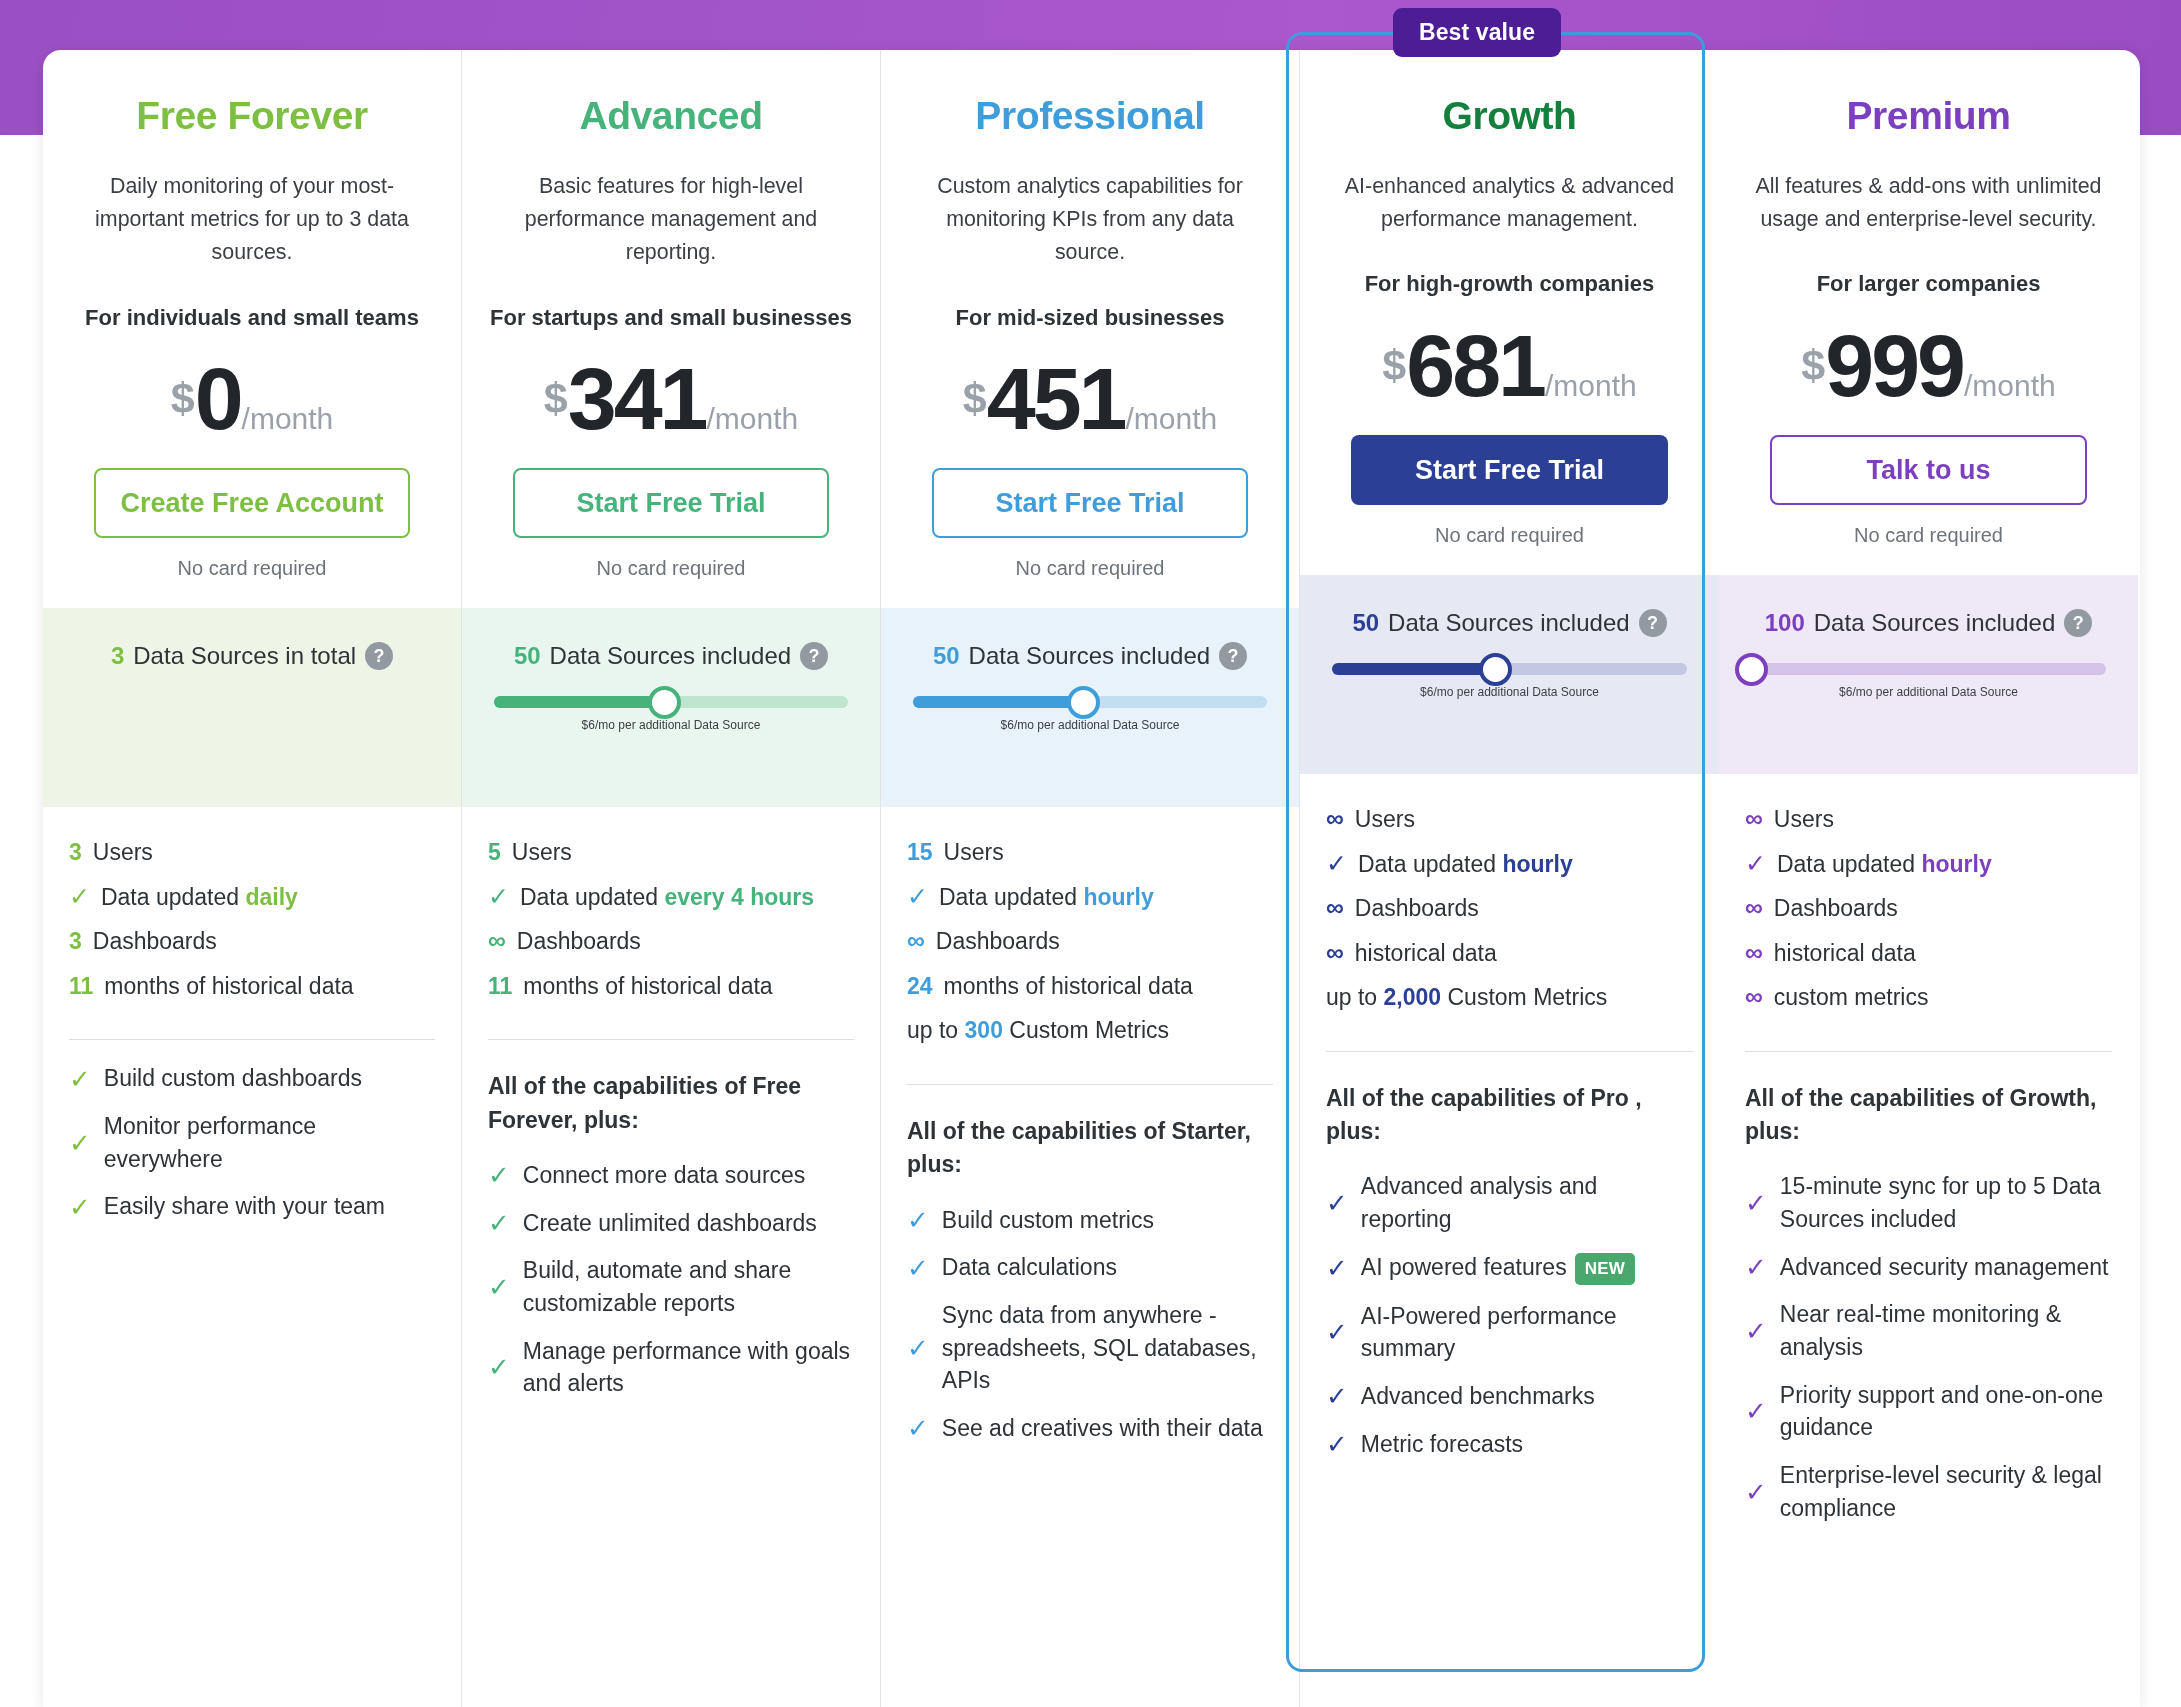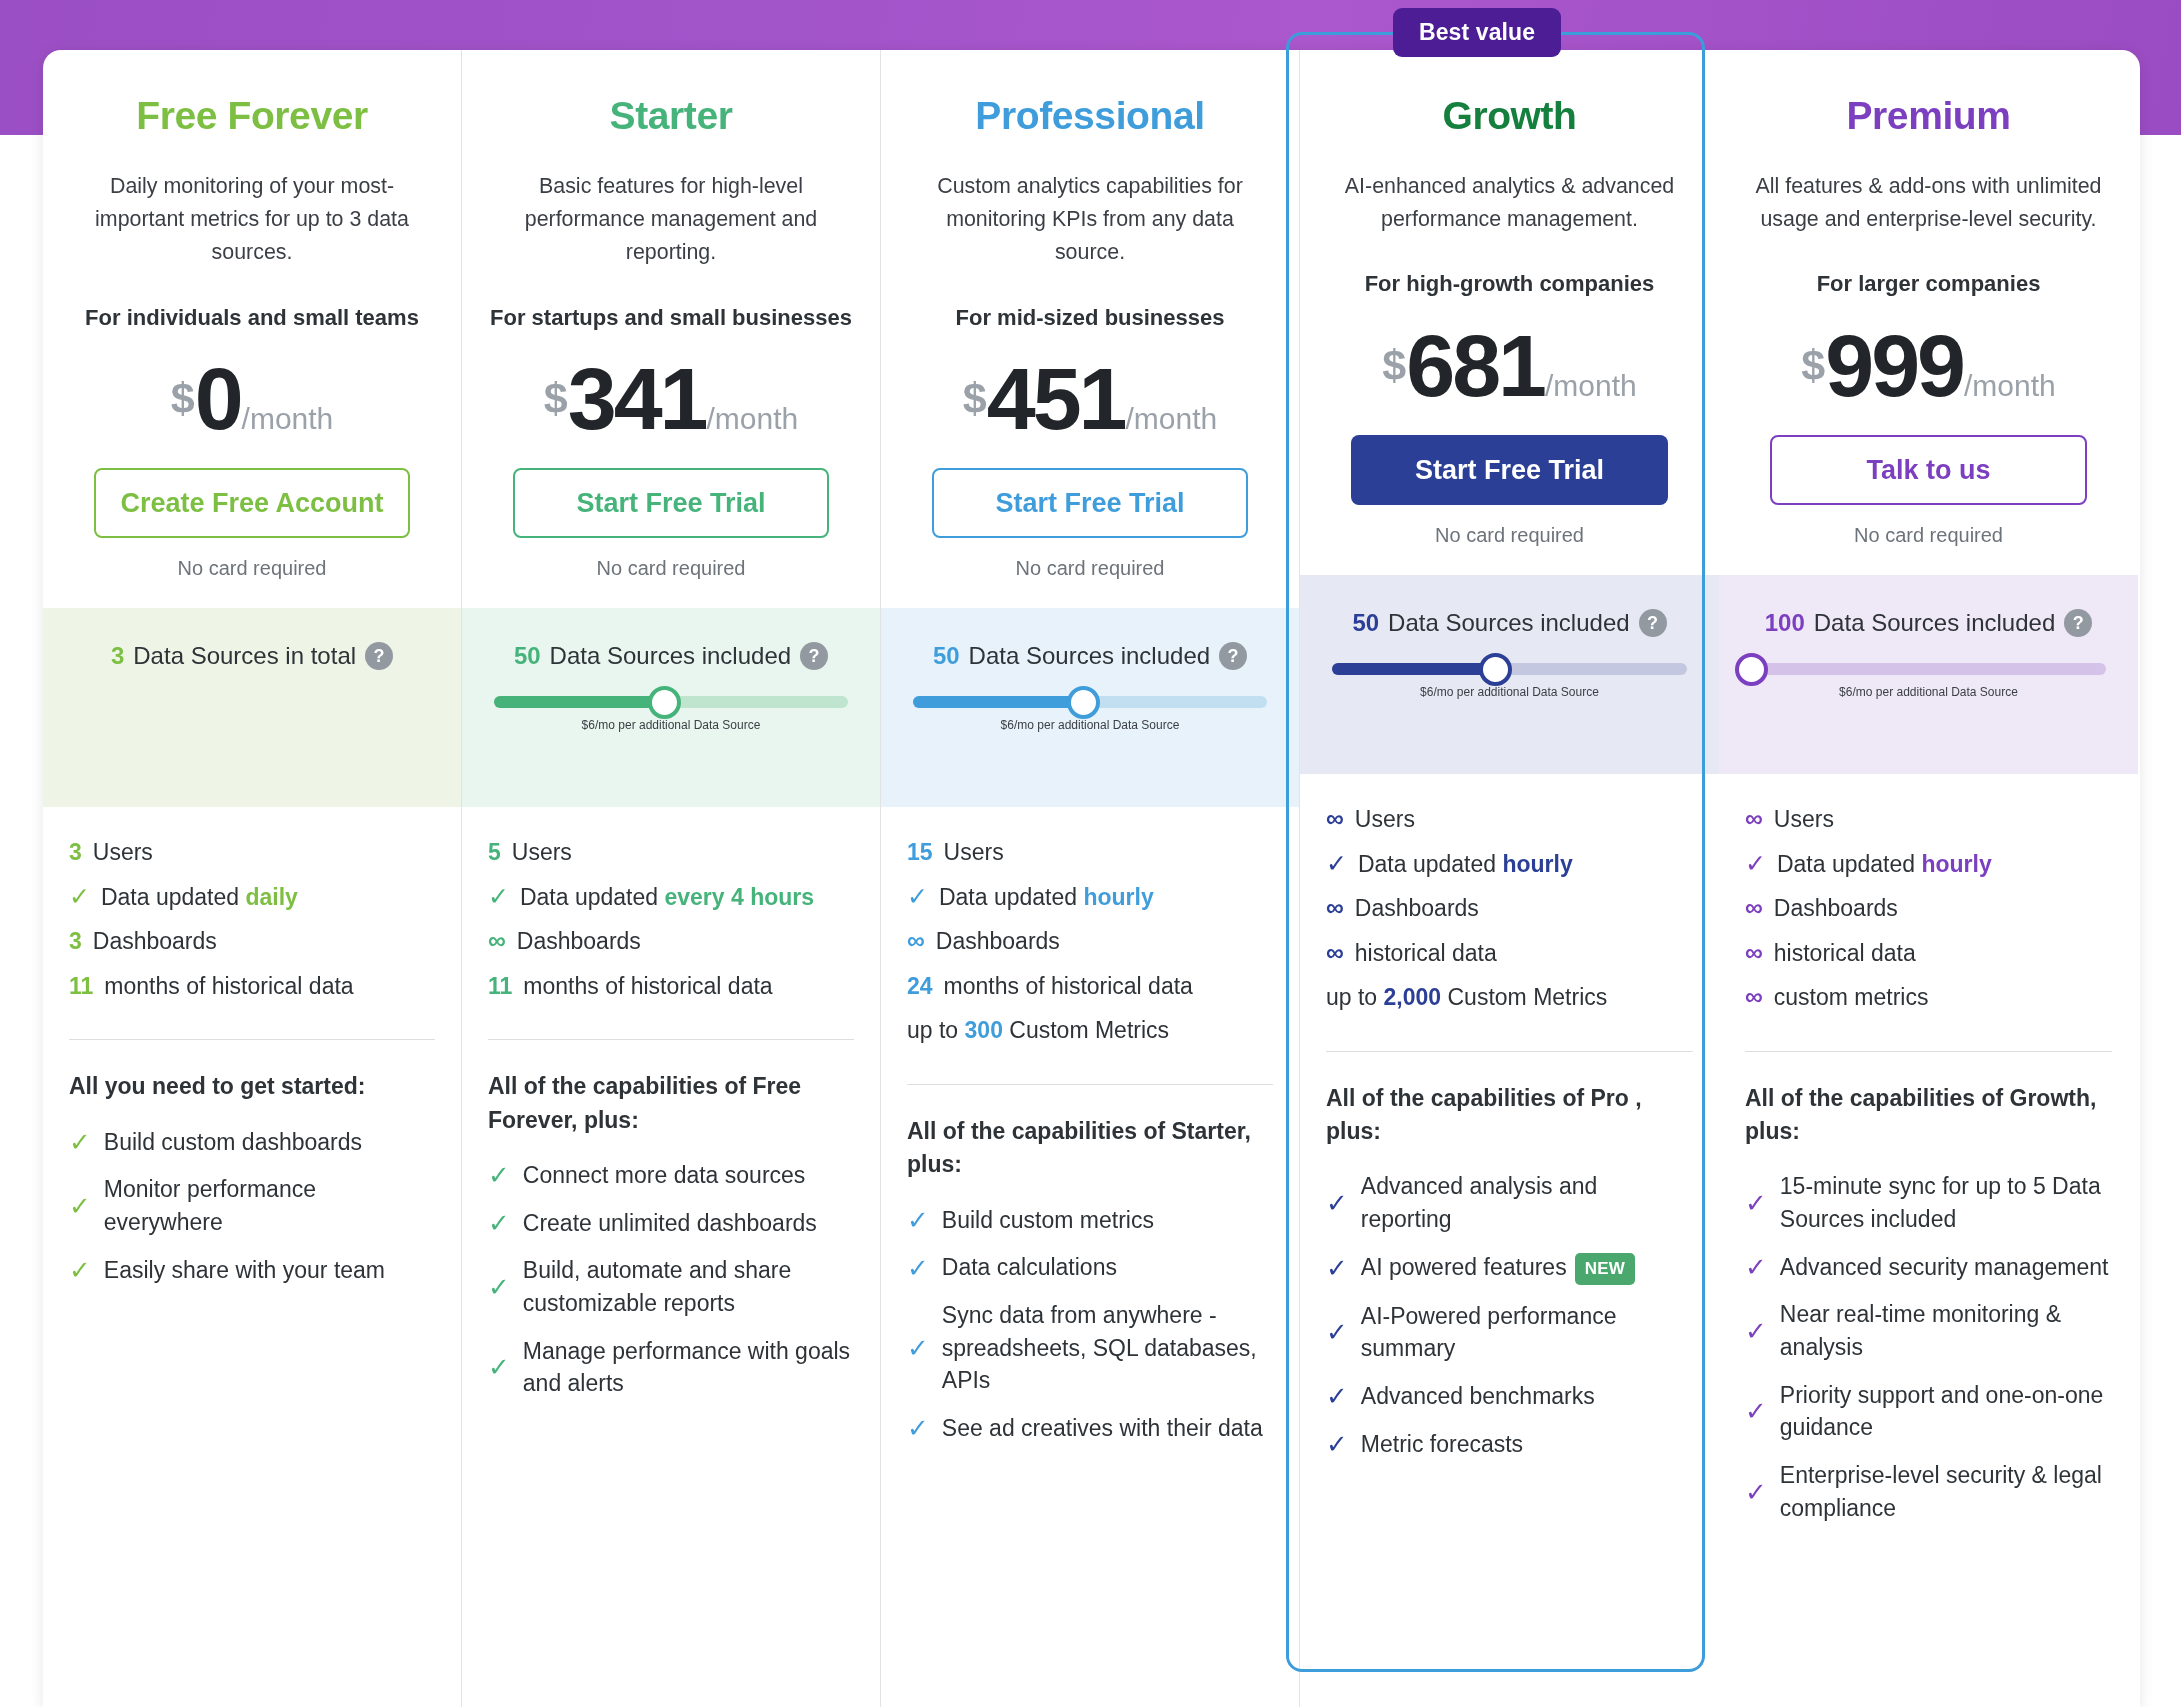--- a/index.html
+++ b/index.html
@@ -231,40 +231,39 @@
           <div class="spec">
             <span class="lead" style="color: rgb(125, 191, 66);">3</span>
             <span>Dashboards</span>
           </div>
           <div class="spec">
             <span class="lead" style="color: rgb(125, 191, 66);">11</span>
             <span>months of historical data</span>
           </div>
         </div>
         <div class="divider"></div>
-        <div class="plus-head">All you need to get started:</div>
         <div class="feats">
           <div class="feat">
             <span class="tick" style="color: rgb(125, 191, 66);">✓</span>
             <span><span>Build custom dashboards</span></span>
           </div>
           <div class="feat">
             <span class="tick" style="color: rgb(125, 191, 66);">✓</span>
             <span><span>Monitor performance everywhere</span></span>
           </div>
           <div class="feat">
             <span class="tick" style="color: rgb(125, 191, 66);">✓</span>
             <span><span>Easily share with your team</span></span>
           </div>
         </div>
         <div class="grow"></div>
       </div>
       <div class="col">
         <div class="head">
-          <div class="plan-name" style="color: rgb(69, 179, 122);">Starter</div>
+          <div class="plan-name" style="color: rgb(69, 179, 122);">Advanced</div>
           <div class="plan-desc">Basic features for high-level performance management and reporting.</div>
           <div class="plan-for">For startups and small businesses</div>
           <div class="price-row">
             <span class="cur">$</span>
             <span class="amt">341</span>
             <span class="per">/month</span>
           </div>
           <div class="cta" style="border-color: rgb(69, 179, 122); color: rgb(69, 179, 122);">Start Free Trial</div>
           <div class="nocard">No card required</div>
         </div>

